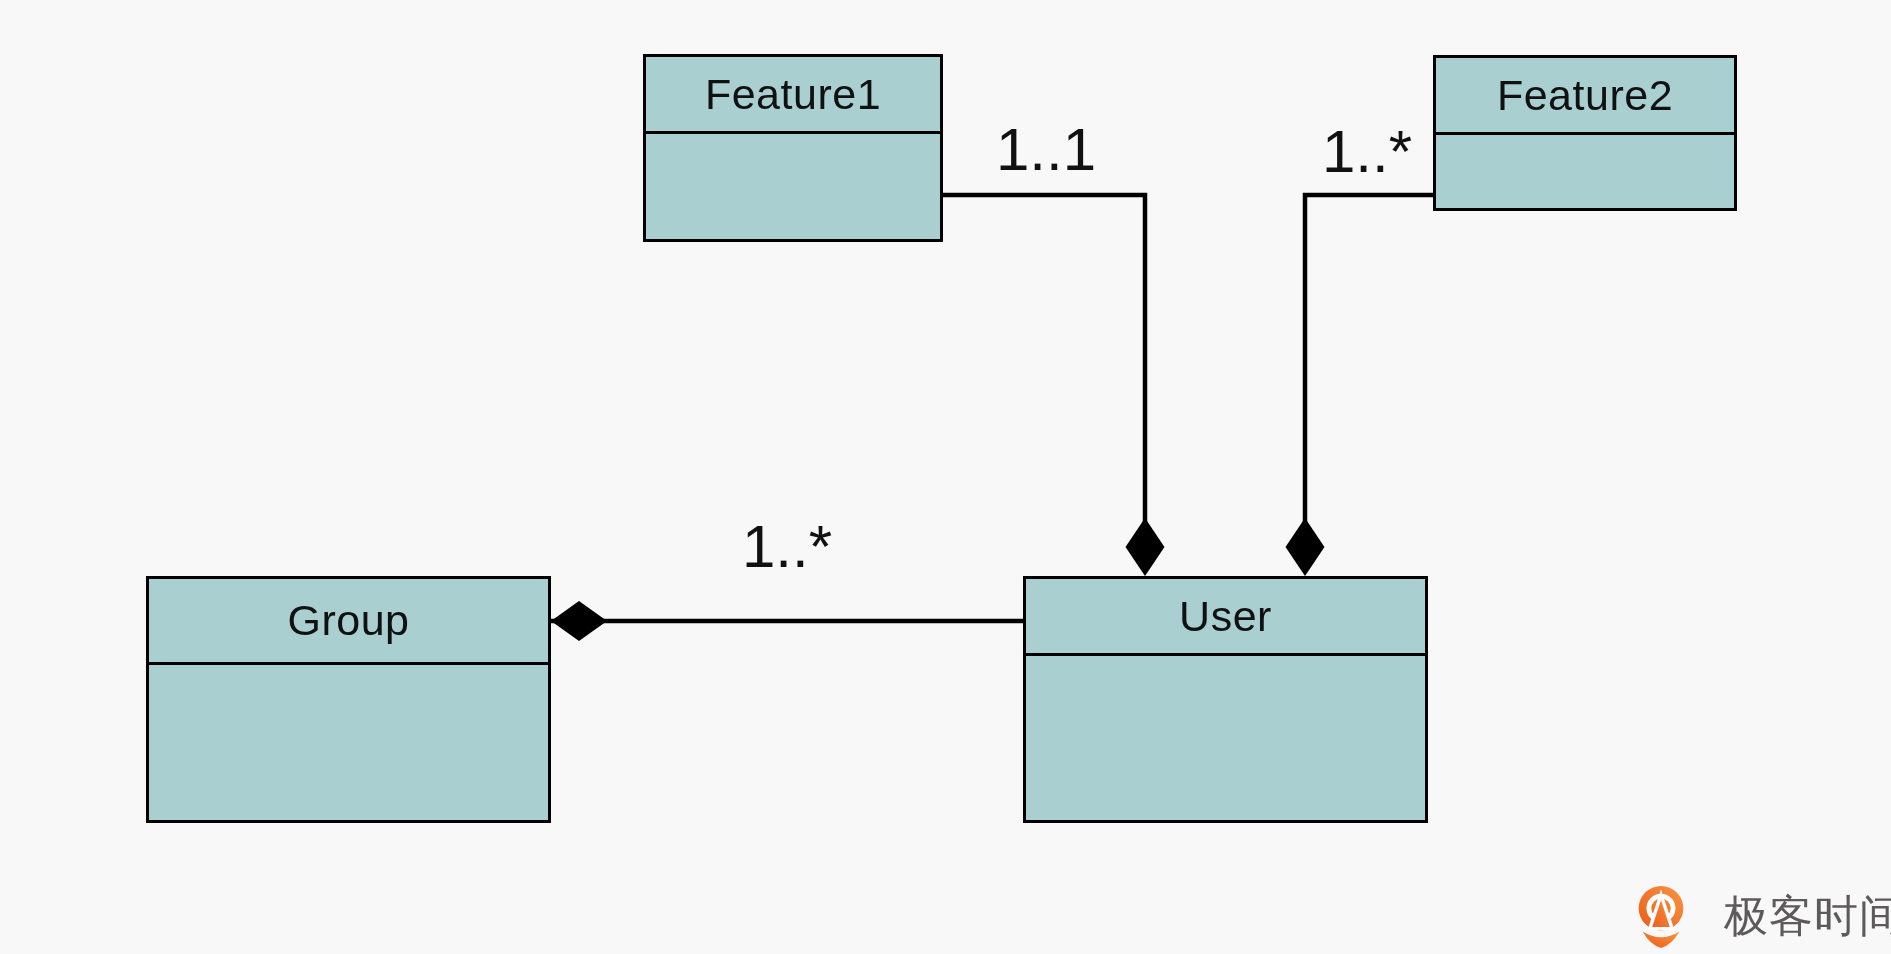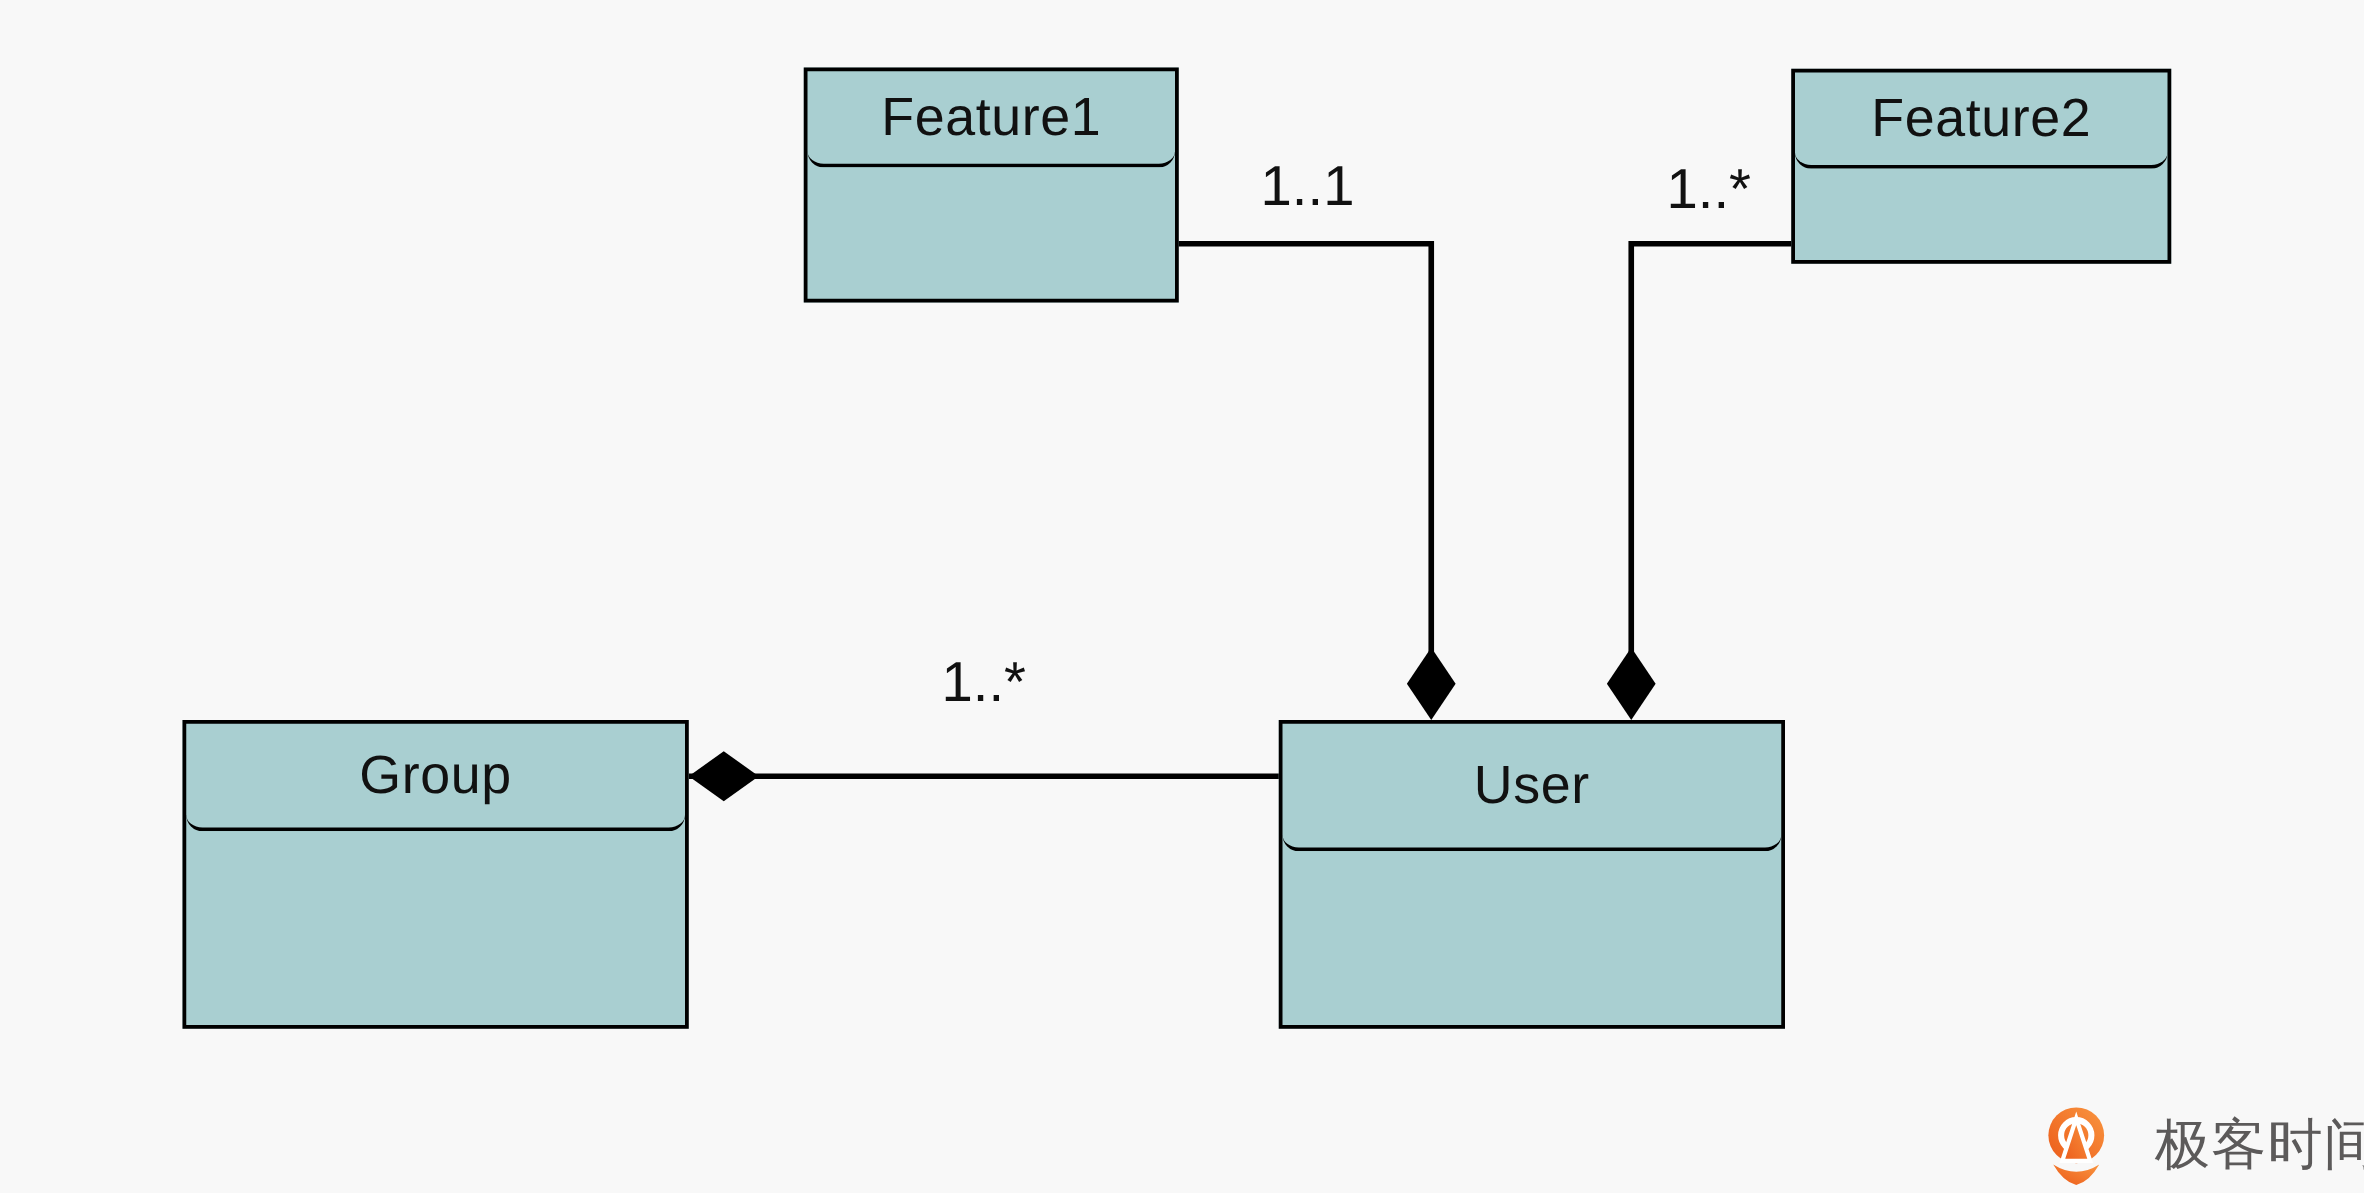--- a/index.html
+++ b/index.html
@@ -26,35 +26,34 @@
     background:var(--box-fill);
     border:3px solid var(--stroke);
     display:flex;flex-direction:column;
   }
   .class-title{
     border-bottom:3px solid var(--stroke);
     display:flex;align-items:center;justify-content:center;
     color:var(--label);
     font-size:43px;
     letter-spacing:0.5px;
-    border-radius:13px;
   }
   .class-body{flex:1;}
   .box-feature1{left:643px;top:54px;width:300px;height:188px;}
   .box-feature1 .class-title{height:77px;}
   .box-feature2{left:1433px;top:55px;width:304px;height:156px;}
   .box-feature2 .class-title{height:77px;}
   .box-group{left:146px;top:576px;width:405px;height:247px;}
   .box-group .class-title{height:86px;text-align:right;}
   .box-user{left:1023px;top:576px;width:405px;height:247px;}
-  .box-user .class-title{height:102px;}
+  .box-user .class-title{height:77px;}
   .mult-label{
     position:absolute;
     color:var(--label);
-    font-size:45px;
+    font-size:60px;
     transform:translate(-50%,-50%);
     white-space:nowrap;
   }
   .mult-feature1{left:1046px;top:149px;}
   .mult-feature2{left:1367px;top:151px;}
   .mult-group{left:787px;top:546px;}
   .logo{
     position:absolute;
     left:1638px;top:884px;
     display:flex;align-items:center;gap:14px;

